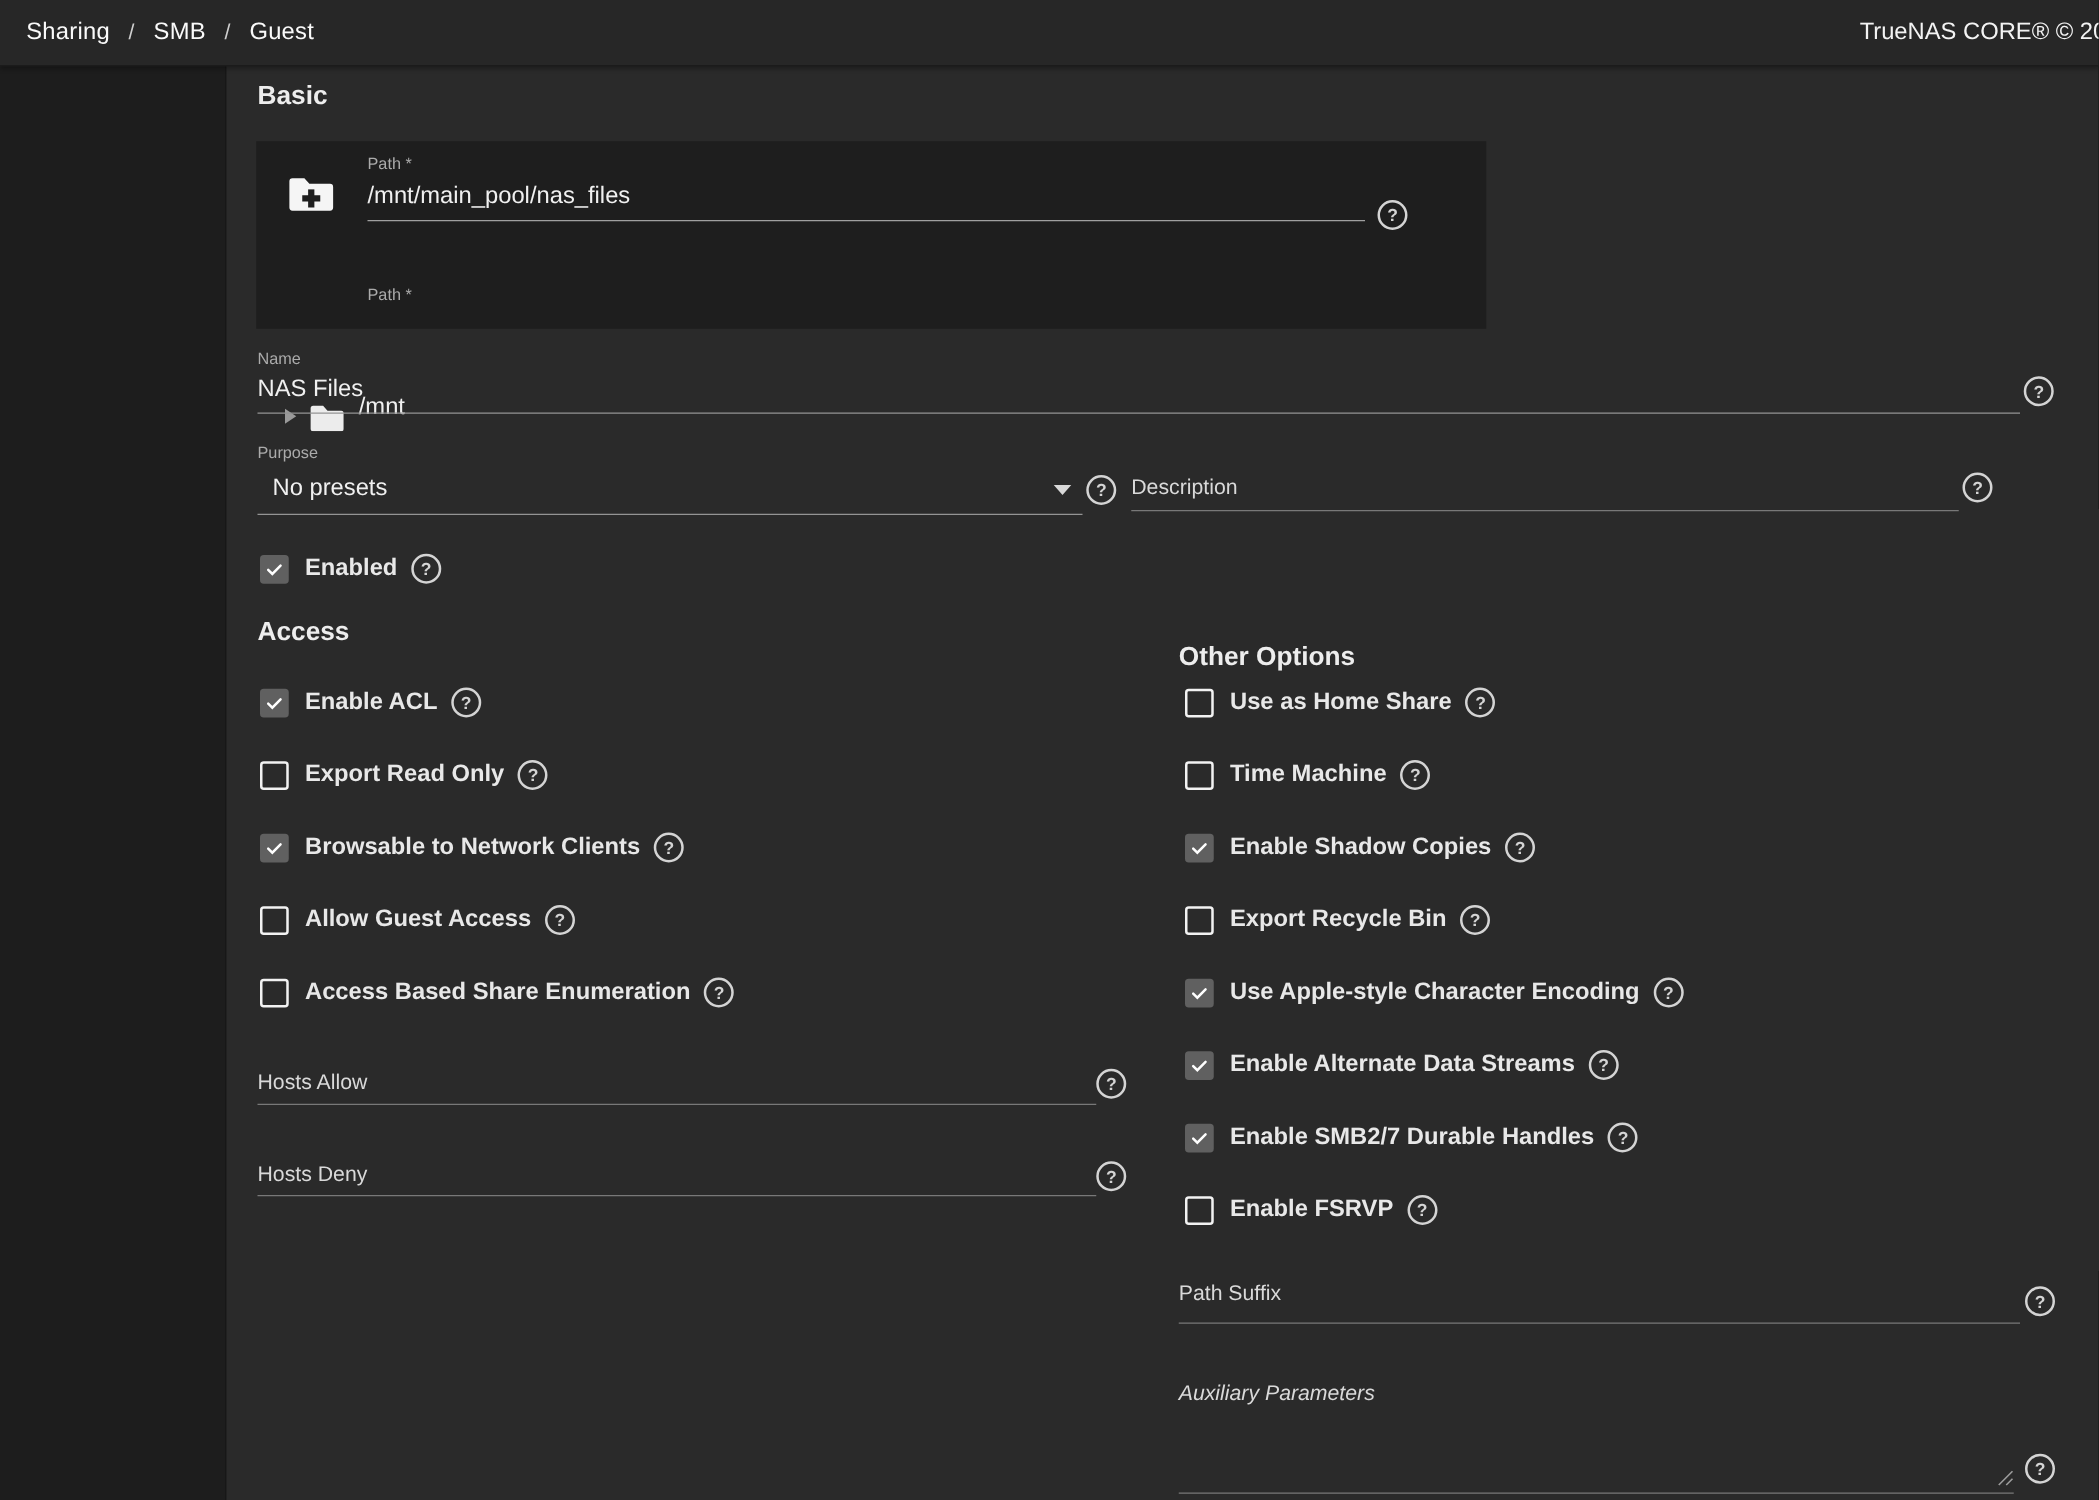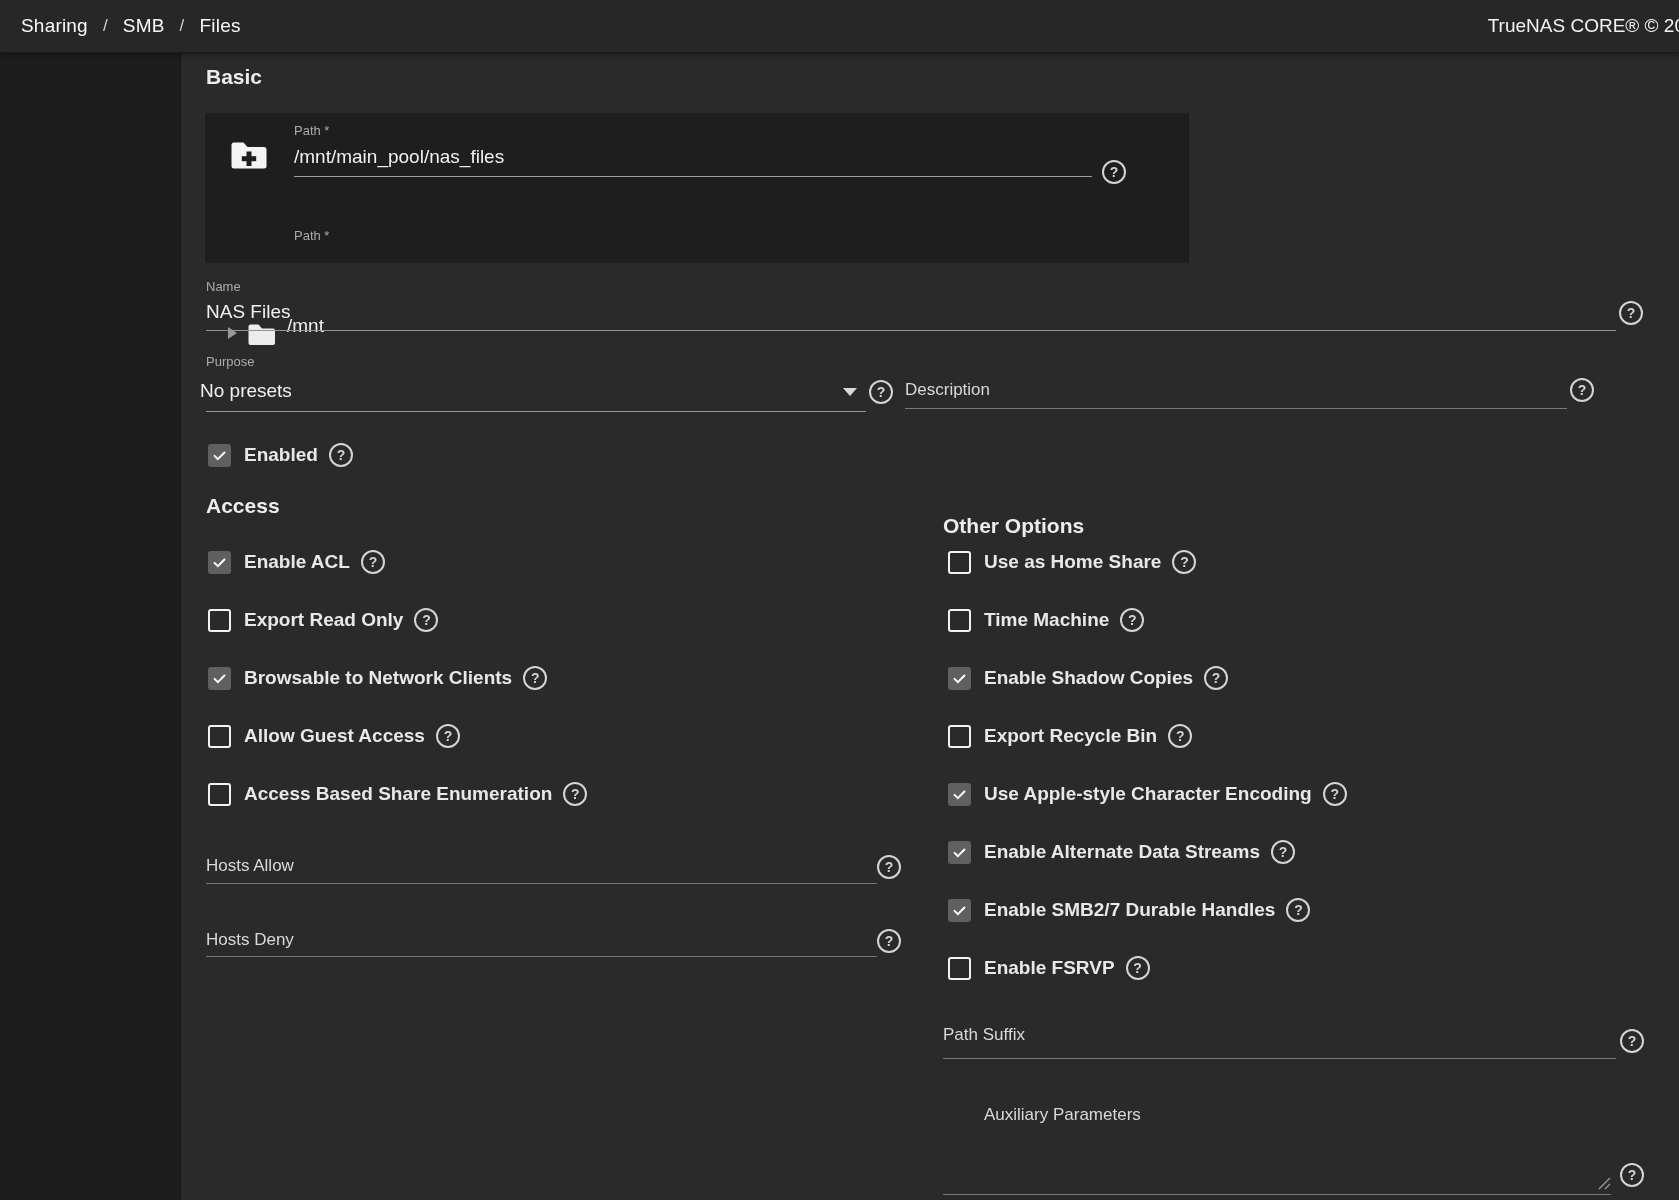--- a/index.html
+++ b/index.html
@@ -62,21 +62,21 @@
 <body>
 
 <div class="screen">
 
   <div class="topbar">
     <div class="breadcrumb">
       <span>Sharing</span>
       <span class="sep">/</span>
       <span>SMB</span>
       <span class="sep">/</span>
-      <span>Files</span>
+      <span>Guest</span>
     </div>
     <div class="product">TrueNAS CORE® © 20</div>
   </div>
 
   <div class="sidebar"></div>
 
   <div class="heading" style="left:206px;top:65px;">Basic</div>
 
   <div class="path-card">
     <div class="folder-plus-btn">
@@ -106,21 +106,21 @@
     </div>
 
   <div class="smalllabel" style="left:206px;top:279px;">Name</div>
   <div class="value" style="left:206px;top:301px;">NAS Files</div>
   <div class="underline filled" style="left:206px;top:330px;width:1410px;"></div>
   <div class="help" style="left:1619px;top:301px;">
       <span>?</span>
     </div>
 
   <div class="smalllabel" style="left:206px;top:354px;">Purpose</div>
-  <div class="value" style="left:200px;top:380px;">No presets</div>
+  <div class="value" style="left:218px;top:380px;">No presets</div>
   <div class="underline filled" style="left:206px;top:411px;width:660px;"></div>
   <div class="caret-down"></div>
   <div class="help" style="left:869px;top:380px;">
       <span>?</span>
     </div>
 
   <div class="placeholder" style="left:905px;top:379px;">Description</div>
   <div class="underline" style="left:905px;top:408px;width:662px;"></div>
   <div class="help" style="left:1570px;top:378px;">
       <span>?</span>
@@ -288,21 +288,21 @@
         </span>
   </div>
     </div>
 
   <div class="placeholder" style="left:943px;top:1024px;">Path Suffix</div>
   <div class="underline" style="left:943px;top:1058px;width:673px;"></div>
   <div class="help" style="left:1620px;top:1029px;">
       <span>?</span>
     </div>
 
-  <div class="placeholder" style="left:984px;top:1104px;">Auxiliary Parameters</div>
+  <div class="placeholder" style="left:943px;top:1104px;font-style:italic;">Auxiliary Parameters</div>
   <div class="underline" style="left:943px;top:1194px;width:668px;"></div>
   <span class="resize-handle">
     <svg width="13" height="13" viewBox="0 0 13 13">
         <path d="M12 1 L1 12 M12 7 L7 12" stroke="#9a9a9a" stroke-width="1.3"></path>
       </svg>
   </span>
   <div class="help" style="left:1620px;top:1163px;">
       <span>?</span>
     </div>
 

